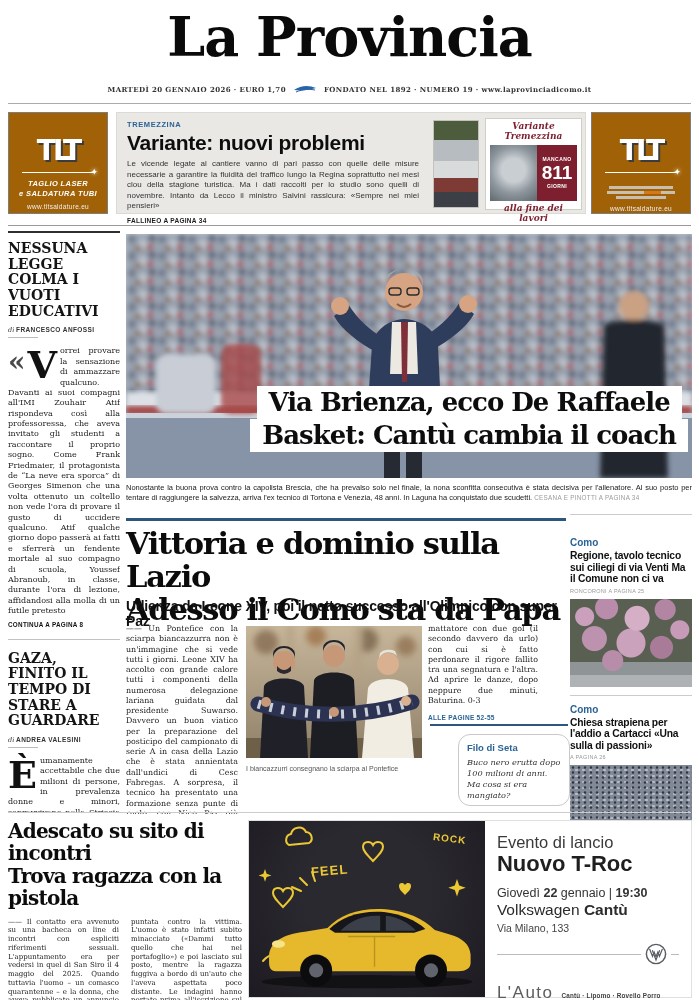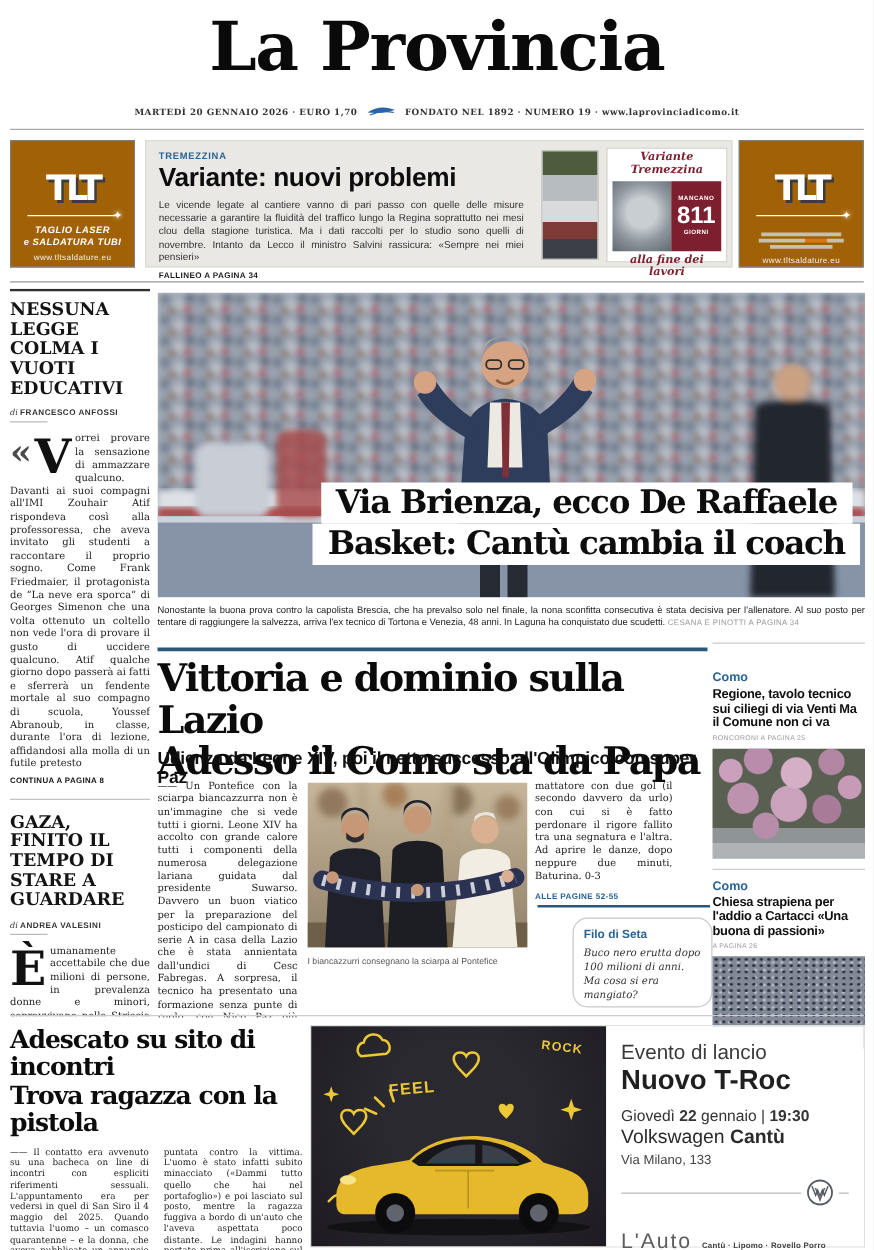--- a/index.html
+++ b/index.html
@@ -352,21 +352,21 @@
   <div class="abs rail">
     <div>
       <div class="rail-kicker">Como</div>
       <div class="rail-title">Regione, tavolo tecnico sui ciliegi di via Venti Ma il Comune non ci va</div>
       <div class="rail-ref">RONCORONI A PAGINA 25</div>
       <div class="rail-photo photo-cherry"></div>
     </div>
     <div class="rail-div"></div>
     <div>
       <div class="rail-kicker">Como</div>
-      <div class="rail-title">Chiesa strapiena per l'addio a Cartacci «Una buona di passioni»</div>
+      <div class="rail-title">Chiesa strapiena per l'addio a Cartacci «Una sulla di passioni»</div>
       <div class="rail-ref">A PAGINA 26</div>
       <div class="rail-photo photo-crowd"></div>
     </div>
   </div>
 
   <div class="abs rule bottom-rule"></div>
 
   <div class="abs bottom-story">
     <div class="bs-head">
       <div>Adescato su sito di incontri</div>

